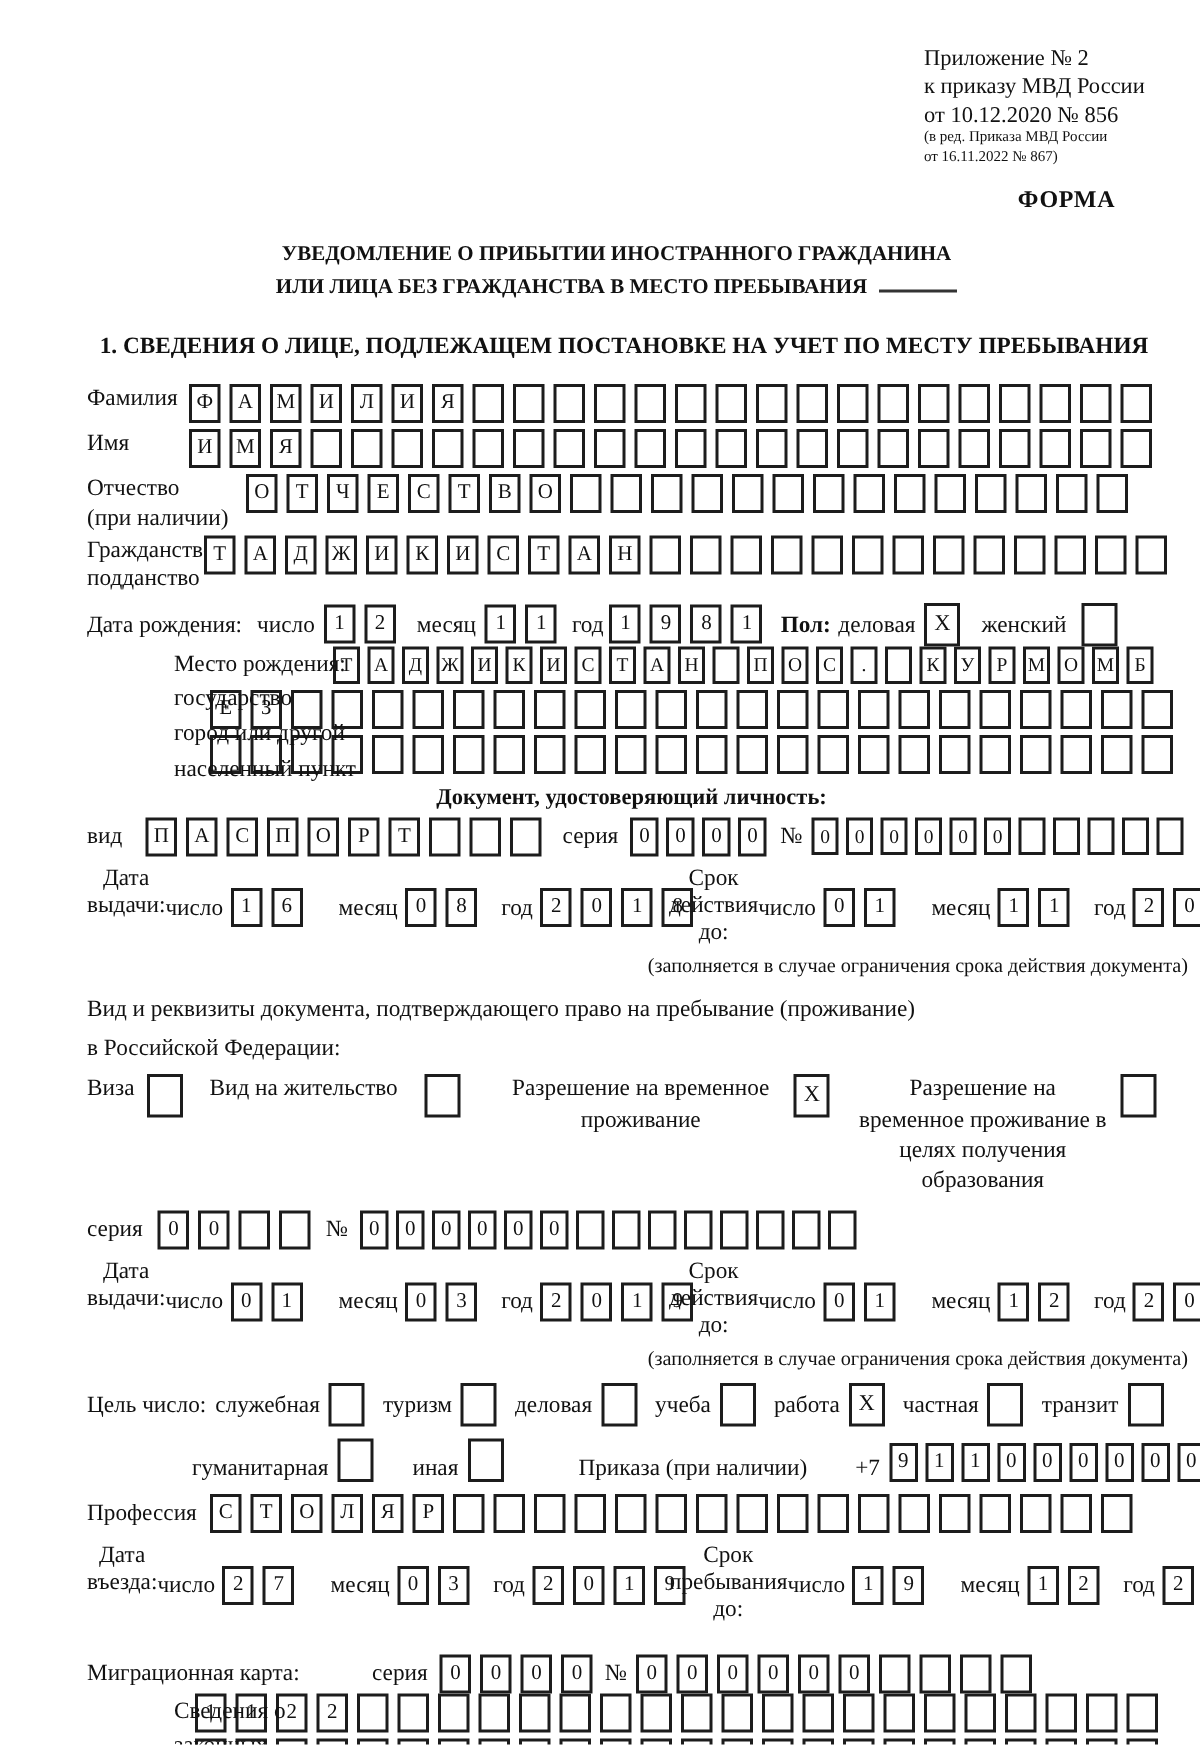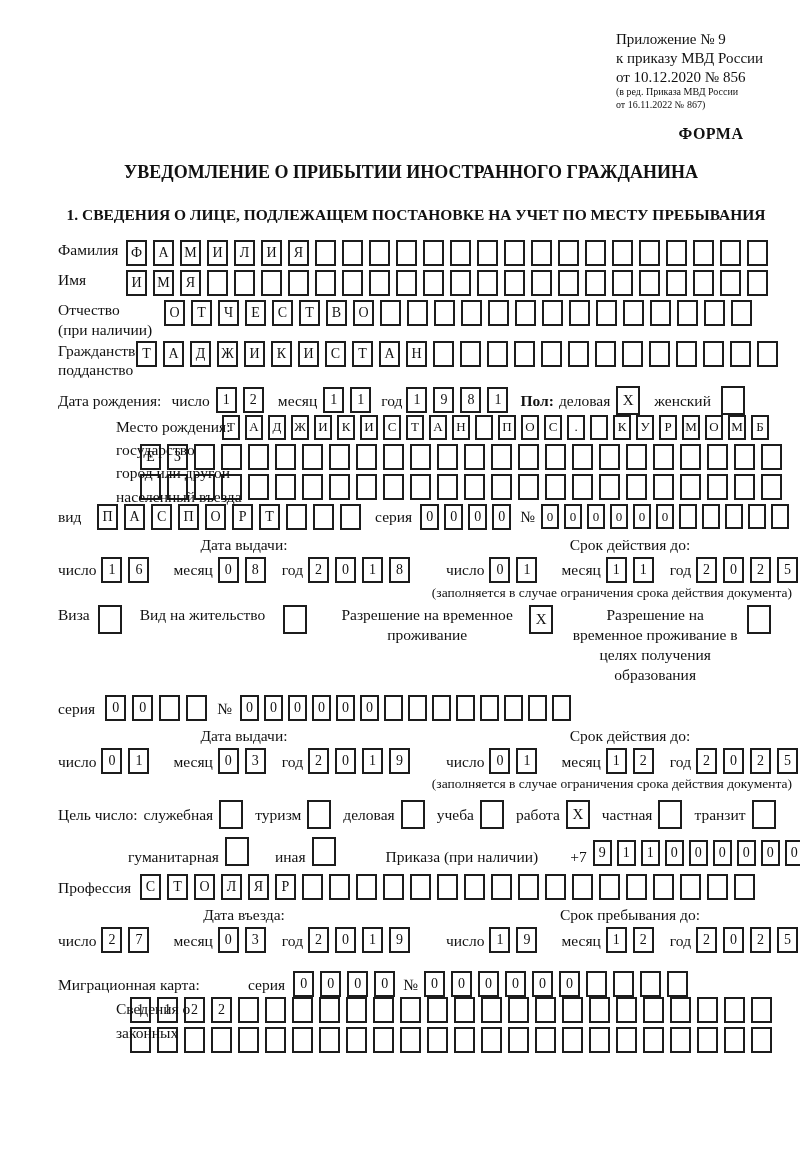--- a/index.html
+++ b/index.html
@@ -9,21 +9,21 @@
     font-size:16px;
   }
   .page{padding:30px 6px 0 58px;position:relative;}
 
   
   .hdr{margin-left:558px;line-height:1.25;font-size:15px;}
   .hdr .small{font-size:10px;}
   .forma{margin-left:558px;margin-top:14px;font-weight:bold;text-align:center;width:190px;letter-spacing:.5px;}
 
   
-  .title{text-align:center;font-weight:bold;font-size:18px;line-height:1.5;margin:16px 40px 0 10px;}
+  .title{text-align:center;font-weight:bold;font-size:14px;line-height:1.5;margin:16px 40px 0 10px;}
   .blank{display:inline-block;width:52px;border-bottom:2px solid #333;height:13px;margin-left:8px;}
   .sec-heading{text-align:center;font-weight:bold;font-size:15.5px;margin:20px 0 0 -20px;white-space:nowrap;}
 
   
   .row{display:flex;align-items:flex-start;margin-top:4px;}
   .lbl{font-size:15.5px;line-height:1.25;white-space:nowrap;}
   .cells{display:flex;flex-wrap:nowrap;}
   .cell{
     box-sizing:border-box;flex:0 0 auto;width:21px;height:26px;border:2px solid #1c1c1c;
     margin-right:6px;display:flex;align-items:center;justify-content:center;
@@ -39,21 +39,21 @@
 
   
   .abs-label{position:absolute;left:58px;top:0;line-height:1.5;font-size:15.5px;}
   .blk{position:relative;margin-top:0;}
   .blk .cells{margin-bottom:4px;}
 
   .doc-heading{text-align:center;font-weight:bold;font-size:15px;margin:8px 0 2px -10px;}
 
   
   .date-sec{display:flex;margin-top:6px;}
-  .date-col{display:flex;flex-direction:column;}
+  .date-col{display:flex;flex-direction:row;}
   .date-col.left{width:372px;flex:0 0 auto;}
   .date-col.right{margin-left:16px;}
   .date-title{text-align:center;font-size:15.5px;margin-bottom:3px;}
   .dfields{display:flex;align-items:center;}
   .dfields .lbl{margin-right:5px;}
   .dfields .cells{margin-right:10px;}
   .note{font-size:13.5px;text-align:right;margin-top:2px;padding-right:2px;}
 
   .intro{font-size:15.5px;margin-top:8px;line-height:1.7;}
 
@@ -66,30 +66,31 @@
   .purpose-row .plabel{font-size:15.5px;margin-right:6px;white-space:nowrap;}
   .purpose-row .cbx{margin-right:12px;}
   .indent{margin-left:70px;align-items:flex-end;}
 </style>
 </head>
 <body>
 
 <div class="page">
 
   <div class="hdr">
-    <div>Приложение № 9</div>
+    <div>Приложение № 2</div>
     <div>к приказу МВД России</div>
     <div>от 10.12.2020 № 856</div>
     <div class="small">(в ред. Приказа МВД России</div>
     <div class="small">от 16.11.2022 № 867)</div>
   </div>
   <div class="forma">ФОРМА</div>
 
   <div class="title">
     <div>УВЕДОМЛЕНИЕ О ПРИБЫТИИ ИНОСТРАННОГО ГРАЖДАНИНА</div>
+    <div><span>ИЛИ ЛИЦА БЕЗ ГРАЖДАНСТВА В МЕСТО ПРЕБЫВАНИЯ</span><span class="blank"></span></div>
   </div>
 
   <div class="sec-heading">1. СВЕДЕНИЯ О ЛИЦЕ, ПОДЛЕЖАЩЕМ ПОСТАНОВКЕ НА УЧЕТ ПО МЕСТУ ПРЕБЫВАНИЯ</div>
 
   <div class="row" style="margin-top:16px;">
     <span class="lbl w-label">Фамилия</span>
     <span class="cells">
         <span class="cell">Ф</span>
         <span class="cell">А</span>
         <span class="cell">М</span>
@@ -239,21 +240,21 @@
     <span class="cells cbx">
         <span class="cell"></span>
       </span>
   </div>
 
   <div class="blk">
     <div class="abs-label">
       <span>Место рождения:</span><br>
       <span>государство</span><br>
       <span>город или другой</span><br>
-      <span>населенный въезда</span>
+      <span>населенный пункт</span>
     </div>
     <div class="cells tight" style="margin-left:164px;">
         <span class="cell">Т</span>
         <span class="cell">А</span>
         <span class="cell">Д</span>
         <span class="cell">Ж</span>
         <span class="cell">И</span>
         <span class="cell">К</span>
         <span class="cell">И</span>
         <span class="cell">С</span>
@@ -321,20 +322,21 @@
         <span class="cell"></span>
         <span class="cell"></span>
         <span class="cell"></span>
         <span class="cell"></span>
         <span class="cell"></span>
         <span class="cell"></span>
         <span class="cell"></span>
       </div>
   </div>
 
+  <div class="doc-heading">Документ, удостоверяющий личность:</div>
   <div class="row" style="align-items:center;">
     <span class="lbl" style="width:50px;">вид</span>
     <span class="cells">
         <span class="cell">П</span>
         <span class="cell">А</span>
         <span class="cell">С</span>
         <span class="cell">П</span>
         <span class="cell">О</span>
         <span class="cell">Р</span>
         <span class="cell">Т</span>
@@ -406,20 +408,24 @@
             <span class="cell">2</span>
             <span class="cell">0</span>
             <span class="cell">2</span>
             <span class="cell">5</span>
           </span>
       </div>
     </div>
   </div>
   <div class="note">(заполняется в случае ограничения срока действия документа)</div>
 
+  <div class="intro">
+    <div>Вид и реквизиты документа, подтверждающего право на пребывание (проживание)</div>
+    <div>в Российской Федерации:</div>
+  </div>
 
   <div class="opt-row">
     <div class="opt">
       <span class="olabel">Виза</span>
       <span class="cells cbx">
           <span class="cell"></span>
         </span>
     </div>
     <div class="opt gap18">
       <span class="olabel">Вид на жительство</span>

